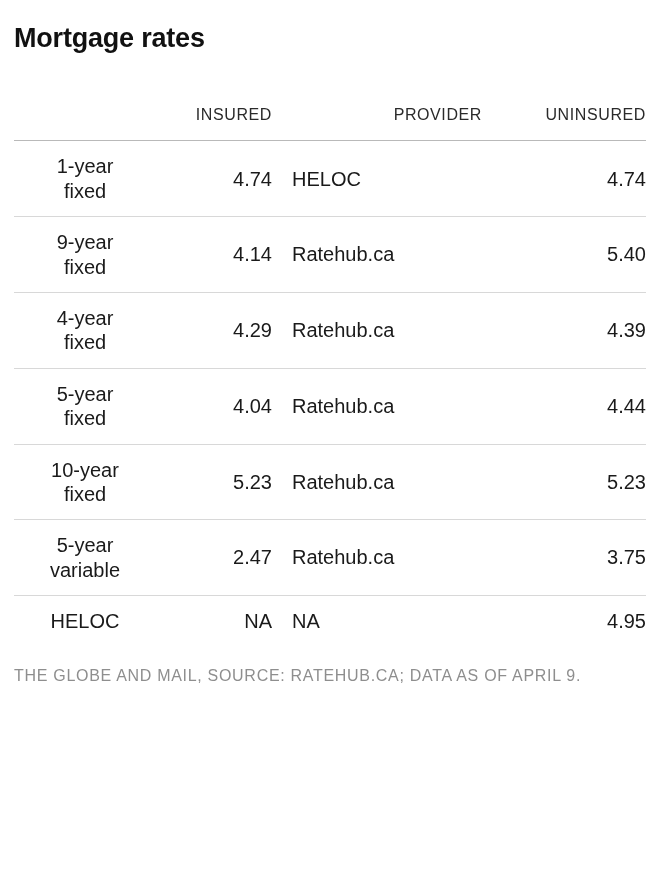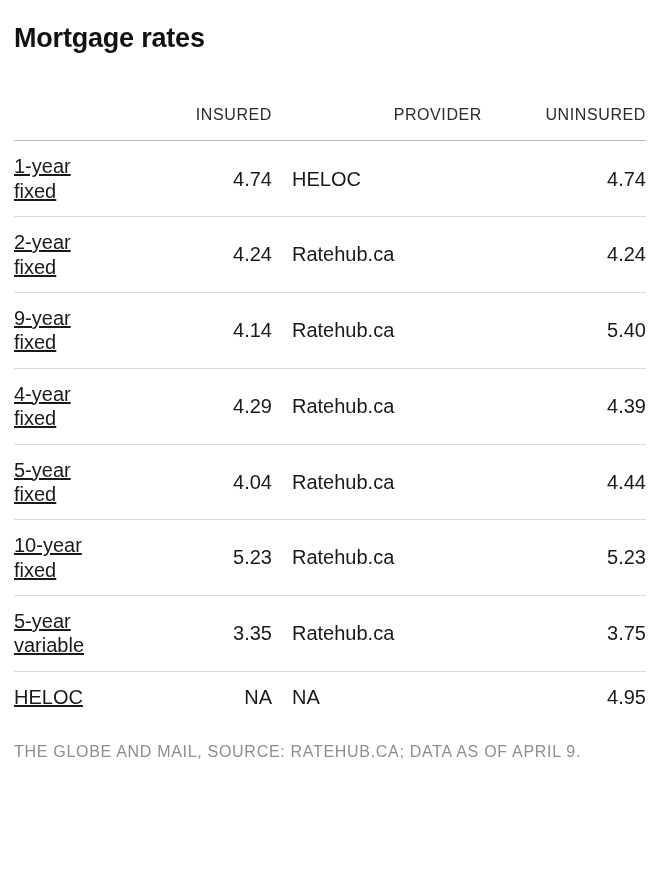--- a/index.html
+++ b/index.html
@@ -53,21 +53,21 @@
 
   tbody td {
     font-size: 20px;
     color: #1a1a1a;
     border-top: 1px solid #d8d8d8;
     padding: 13px 0 13px 0;
     vertical-align: middle;
     line-height: 1.22;
   }
   tbody tr:first-child td { border-top: 1px solid #b9b9b9; }
-  td.t-label { text-align: left; padding-right: 8px; text-decoration: underline; }
+  td.t-label { text-align: center; padding-right: 8px; }
   td.t-insured { text-align: right; padding-right: 14px; }
   td.t-provider { text-align: left; padding-left: 6px; }
   td.t-uninsured { text-align: right; }
 
   .label-line { display: block; }
 
   .source {
     margin-top: 18px;
     font-size: 16px;
     letter-spacing: 0.7px;
@@ -103,29 +103,20 @@
         <td class="t-label">
           <span class="label-line first">1-year</span>
           <span class="label-line second">fixed</span>
         </td>
         <td class="t-insured">4.74</td>
         <td class="t-provider">HELOC</td>
         <td class="t-uninsured">4.74</td>
       </tr>
       <tr>
         <td class="t-label">
-          <span class="label-line first">2-year</span>
-          <span class="label-line second">fixed</span>
-        </td>
-        <td class="t-insured">4.24</td>
-        <td class="t-provider">Ratehub.ca</td>
-        <td class="t-uninsured">4.24</td>
-      </tr>
-      <tr>
-        <td class="t-label">
           <span class="label-line first">9-year</span>
           <span class="label-line second">fixed</span>
         </td>
         <td class="t-insured">4.14</td>
         <td class="t-provider">Ratehub.ca</td>
         <td class="t-uninsured">5.40</td>
       </tr>
       <tr>
         <td class="t-label">
           <span class="label-line first">4-year</span>
@@ -151,21 +142,21 @@
         </td>
         <td class="t-insured">5.23</td>
         <td class="t-provider">Ratehub.ca</td>
         <td class="t-uninsured">5.23</td>
       </tr>
       <tr>
         <td class="t-label">
           <span class="label-line first">5-year</span>
           <span class="label-line second">variable</span>
         </td>
-        <td class="t-insured">3.35</td>
+        <td class="t-insured">2.47</td>
         <td class="t-provider">Ratehub.ca</td>
         <td class="t-uninsured">3.75</td>
       </tr>
       <tr class="single">
         <td class="t-label">
           <span class="label-line first">HELOC</span>
 
         </td>
         <td class="t-insured">NA</td>
         <td class="t-provider">NA</td>

